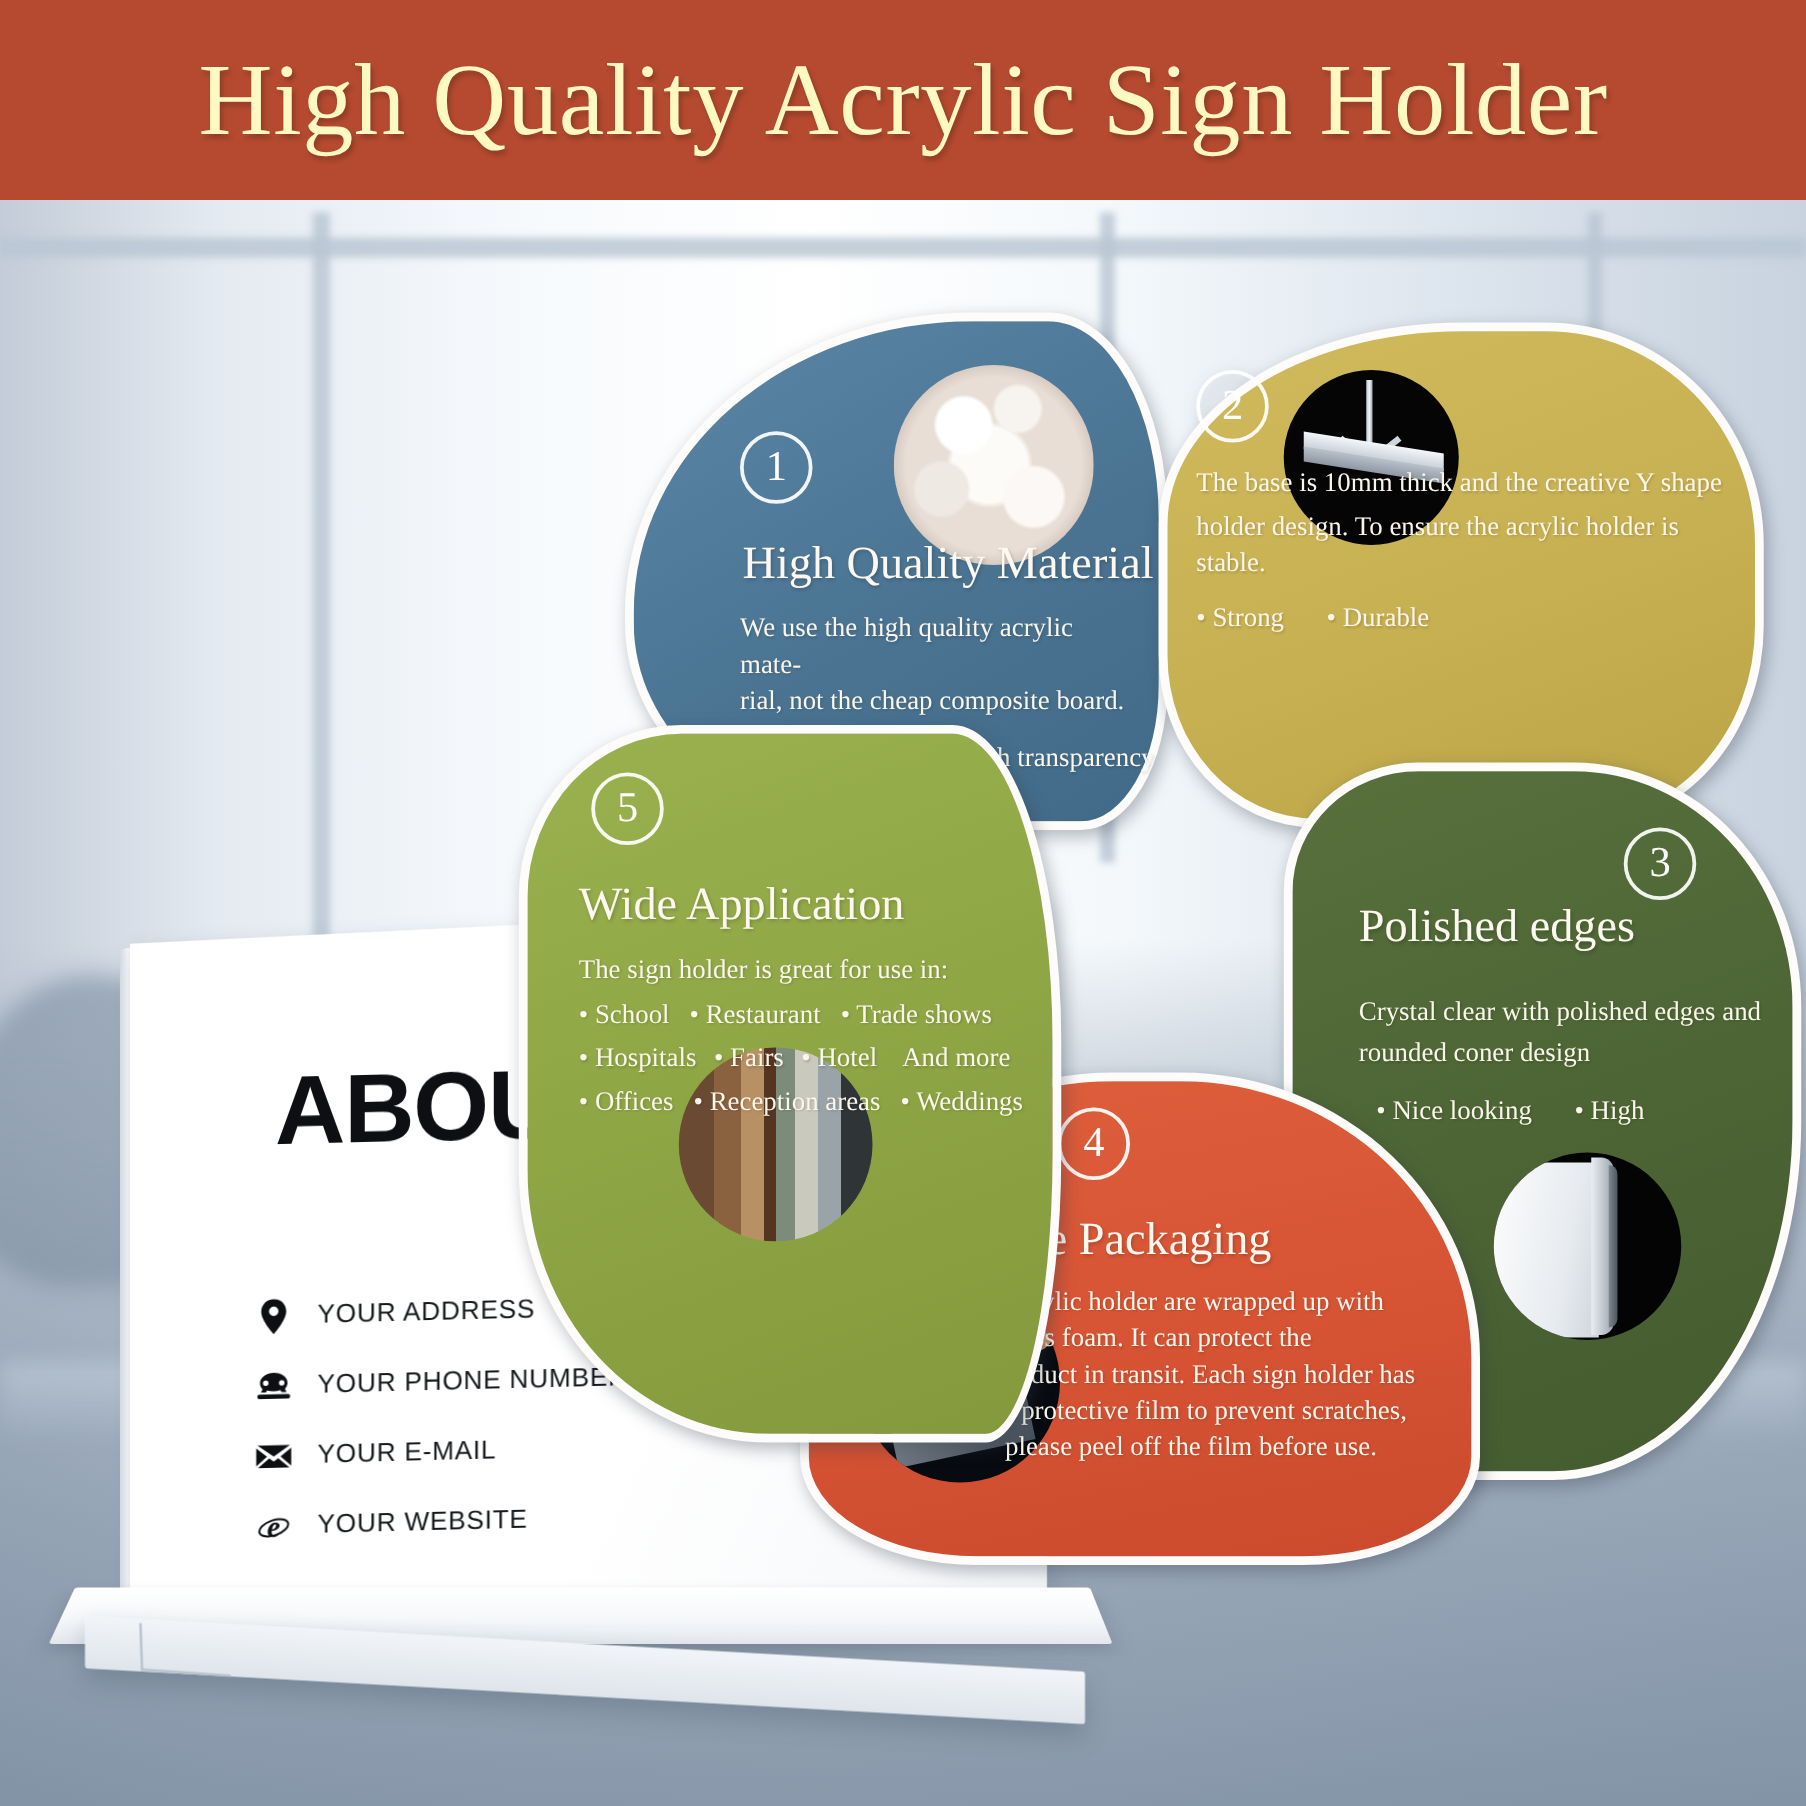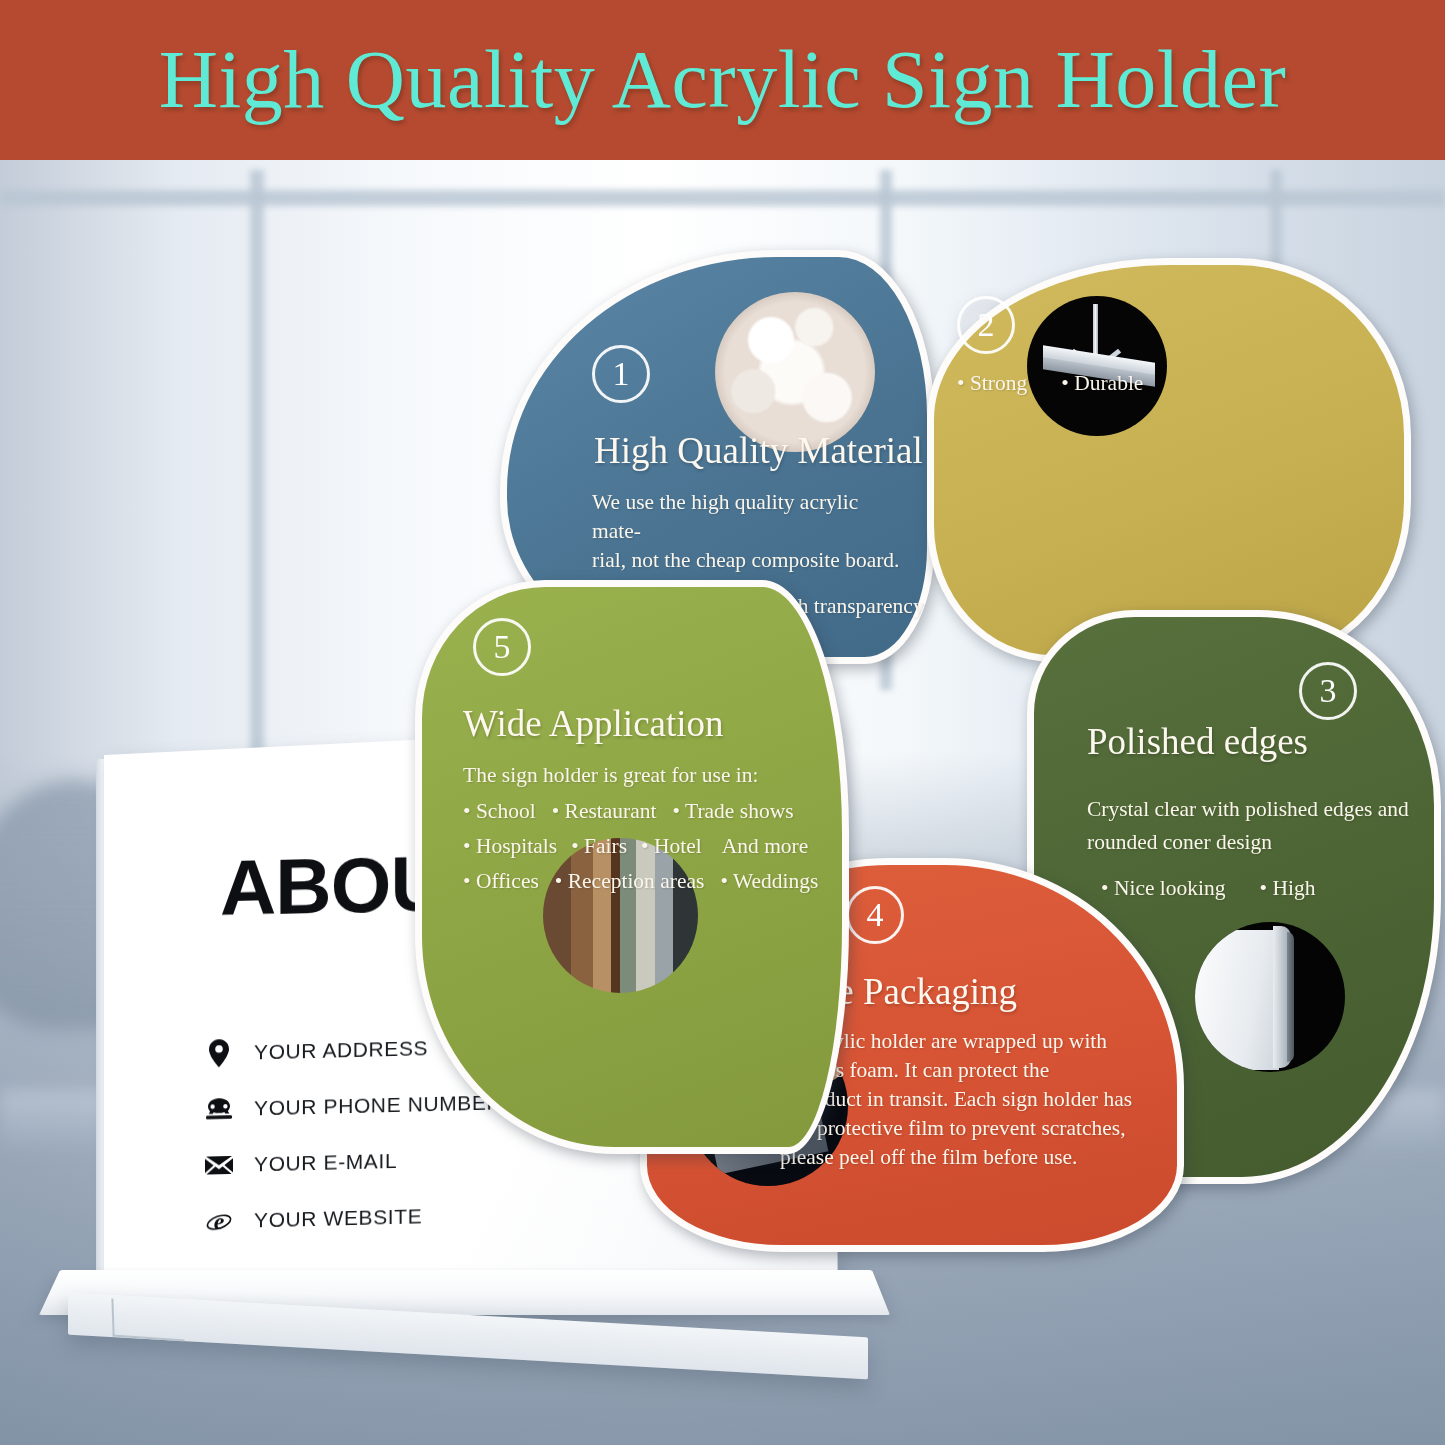--- a/index.html
+++ b/index.html
@@ -48,21 +48,21 @@
   }
 
   
   .header{
     position:absolute;left:0;top:0;width:1445px;height:160px;
     background:#b54a30;
     display:flex;align-items:center;justify-content:center;
     z-index:50;
   }
   .header-title{
-    color:#5eead4;
+    color:#fef9c3;
     font-family:"Liberation Serif",serif;
     font-size:82px;
     line-height:1;
     letter-spacing:.5px;
     text-shadow:2px 3px 4px rgba(0,0,0,.22);
     white-space:nowrap;
   }
 
   
   .holder{
@@ -339,20 +339,24 @@
       <div class="seg-body"></div>
       <div class="photo" style="left:100px;top:38px;width:140px;height:140px;background:#050505;">
         <div style="position:absolute;left:66px;top:8px;width:5px;height:66px;background:linear-gradient(90deg,#bfc6cd,#f2f5f8,#9ea7b0);"></div>
         <div style="position:absolute;left:42px;top:62px;width:32px;height:5px;background:#e9edf1;transform:rotate(38deg);"></div>
         <div style="position:absolute;left:64px;top:62px;width:32px;height:5px;background:#cfd6dd;transform:rotate(-38deg);"></div>
         <div style="position:absolute;left:16px;top:58px;width:112px;height:14px;background:linear-gradient(180deg,#f4f7fa,#c4ccd4);transform:skewY(9deg);"></div>
         <div style="position:absolute;left:16px;top:70px;width:112px;height:12px;background:linear-gradient(180deg,#b9c1ca,#8e98a3);transform:skewY(9deg);"></div>
       </div>
       <div class="seg-content" style="left:30px;top:38px;width:440px;">
         <div class="num">2</div>
+        <div class="seg-desc" style="margin-top:18px;">
+          <div>The base is 10mm thick and the creative Y shape</div>
+          <div style="margin-top:6px;">holder design. To ensure the acrylic holder is stable.</div>
+        </div>
         <div class="seg-bullets bullets-row" style="margin-top:14px;">
           <span class="bullet">Strong</span>
           <span class="bullet" style="margin-left:34px;">Durable</span>
         </div>
       </div>
     </div>
 
     <div class="seg" id="seg3">
       <div class="seg-body"></div>
       <div class="photo" style="left:168px;top:312px;width:150px;height:150px;background:#040404;">
@@ -382,21 +386,21 @@
         <div style="position:absolute;left:112px;top:16px;width:44px;height:40px;background:linear-gradient(150deg,#e7b799,#cf9270);border-radius:40% 55% 45% 30%;"></div>
       </div>
       <div class="seg-content" style="left:120px;top:28px;width:400px;">
         <div class="num" style="margin-left:86px;">4</div>
         <div class="seg-title" style="margin-top:26px;margin-left:28px;">Safe Packaging</div>
         <div class="seg-desc" style="margin-top:14px;">
           <div style="margin-left:8px;">Our acrylic holder are wrapped up with</div>
           <div style="margin-left:4px;">thickness foam. It can protect the</div>
           <div style="margin-left:36px;">product in transit. Each sign holder has</div>
           <div style="margin-left:42px;">a protective film to prevent scratches,</div>
-          <div style="margin-left:20px;">please peel off the film before use.</div>
+          <div style="margin-left:44px;">please peel off the film before use.</div>
         </div>
       </div>
     </div>
 
     <div class="seg" id="seg5">
       <div class="seg-body"></div>
       <div class="photo" style="left:128px;top:258px;width:155px;height:155px;
                   background:
                     linear-gradient(90deg,
                       #6b4a33 0 18%, #8a6240 18% 32%, #b79064 32% 44%, #55351f 44% 50%,

